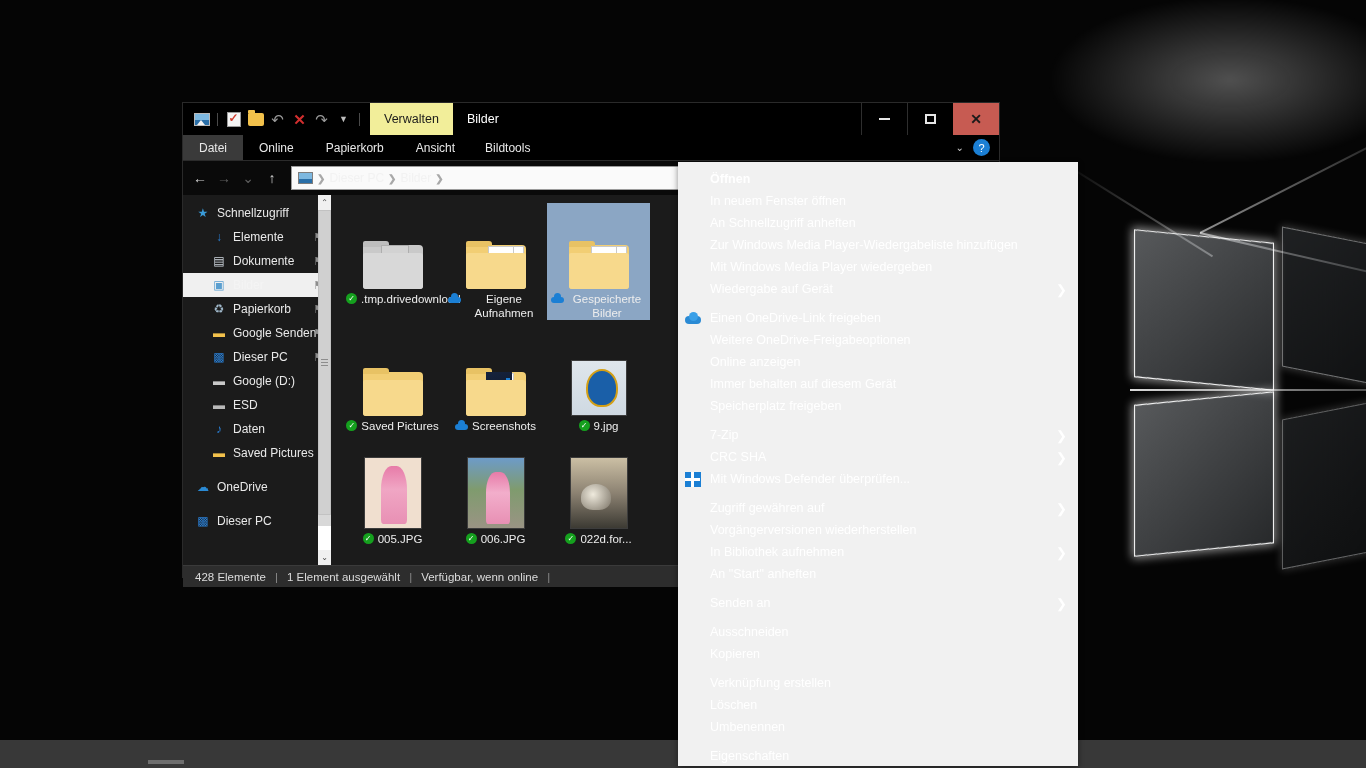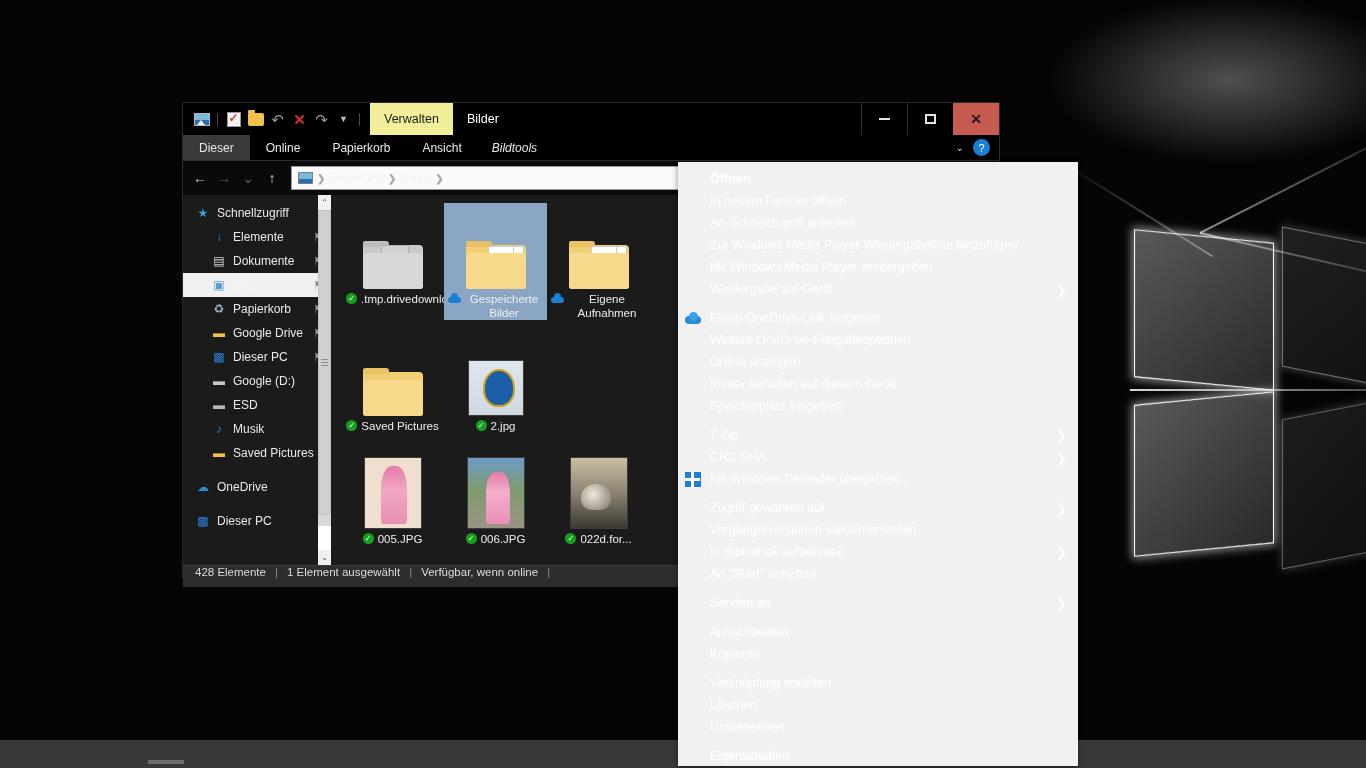--- a/index.html
+++ b/index.html
@@ -102,21 +102,21 @@
           color:#e6e6e6; font-size:12px; border-left:1px solid #2e2e2e; }
   #btn-min .glyph{ display:block;width:11px;height:2px;background:#e6e6e6; }
   #btn-max .glyph{ display:block;width:11px;height:10px;border:2px solid #e6e6e6; }
   #btn-close { background:#c75b52; color:#1a1a1a; font-size:14px; font-weight:bold; border-left:none; }
 
   
   #ribbon { height:26px; background:#000; display:flex; align-items:stretch;
             border-bottom:1px solid #2b2b2b; position:relative; }
   .rtab { display:flex; align-items:center; padding:0 16px; font-size:12px; color:#e8e8e8; }
   #rtab-datei { background:#3a3a3a; }
-  #rtab-bildtools { padding:0 14px;font-style:italic; }
+  #rtab-bildtools { padding:0 14px; }
   #ribbon-right { margin-left:auto; display:flex; align-items:center; gap:9px; padding-right:9px; }
   #ribbon-expand { color:#cfcfcf; font-size:10px; }
   #help-btn { width:17px;height:17px;border-radius:50%;background:#1b7fd4;color:#fff;
               font-size:11px;display:flex;align-items:center;justify-content:center; }
 
   
   #addrbar { height:34px; background:#0a0a0a; display:flex; align-items:center;
              padding:0 6px; gap:2px; }
   .navbtn { width:22px;height:22px;display:flex;align-items:center;justify-content:center;
             font-size:14px;color:#d2d2d2; }
@@ -212,21 +212,21 @@
   #ph-022::after{content:"";position:absolute;left:10px;top:26px;width:30px;height:26px;
       background:radial-gradient(circle at 40% 40%, #efeadd, #7a7366);border-radius:50% 50% 40% 40%;}
   #ph-fcp { width:56px;height:56px;background:linear-gradient(#dfe6ec,#cfd9e2);position:relative; }
   #ph-fcp::after{content:"";position:absolute;left:14px;top:8px;width:28px;height:34px;
       background:#1a5fa8;border-radius:50% 50% 45% 45%;border:2px solid #d4a017;}
 
   
   #c-scroll { position:absolute; right:0; top:0; width:14px; height:370px; background:#e9e9e9; }
 
   
-  #statusbar { height:22px; background:#2d2d2d; display:flex; align-items:flex-start;
+  #statusbar { height:22px; background:#2d2d2d; display:flex; align-items:center;
                padding-left:12px; gap:0; font-size:11.5px; color:#dcdcdc;
                border-top:1px solid #3a3a3a; }
   .st-sep { color:#8a8a8a; padding:0 9px; }
 
   
   #ctxmenu {
     position:absolute; left:678px; top:162px; width:400px; height:604px;
     background:#f1f1f1; padding:6px 0;
     box-shadow:0 2px 6px rgba(0,0,0,0.45);
   }
@@ -294,21 +294,21 @@
           <span class="glyph"></span>
         </div>
       <div class="wbtn" id="btn-max">
           <span class="glyph"></span>
         </div>
       <div class="wbtn" id="btn-close">✕</div>
     </div>
   </div>
 
   <div id="ribbon">
-    <div class="rtab" id="rtab-datei">Dieser</div>
+    <div class="rtab" id="rtab-datei">Datei</div>
     <div class="rtab">Online</div>
     <div class="rtab">Papierkorb</div>
     <div class="rtab">Ansicht</div>
     <div class="rtab" id="rtab-bildtools">Bildtools</div>
     <div id="ribbon-right">
       <span id="ribbon-expand">⌄</span>
       <span id="help-btn">?</span>
     </div>
   </div>
 
@@ -349,39 +349,39 @@
         <span class="lbl">Bilder</span>
         <span class="pin">⚑</span>
       </div>
       <div class="nav-item depth1">
         <span class="ni-ico" style="color:#9fb7c9">♻</span>
         <span class="lbl">Papierkorb</span>
         <span class="pin">⚑</span>
       </div>
       <div class="nav-item depth1">
         <span class="ni-ico" style="color:#f2c14b">▬</span>
-        <span class="lbl">Google Drive</span>
+        <span class="lbl">Google Senden</span>
         <span class="pin">⚑</span>
       </div>
       <div class="nav-item depth1">
         <span class="ni-ico" style="color:#2a7fd4">▩</span>
         <span class="lbl">Dieser PC</span>
         <span class="pin">⚑</span>
       </div>
       <div class="nav-item depth1">
         <span class="ni-ico" style="color:#c9c9c9">▬</span>
         <span class="lbl">Google (D:)</span>
       </div>
       <div class="nav-item depth1">
         <span class="ni-ico" style="color:#b9b9b9">▬</span>
         <span class="lbl">ESD</span>
       </div>
       <div class="nav-item depth1">
         <span class="ni-ico" style="color:#2a7fd4">♪</span>
-        <span class="lbl">Musik</span>
+        <span class="lbl">Daten</span>
       </div>
       <div class="nav-item depth1">
         <span class="ni-ico" style="color:#f2c14b">▬</span>
         <span class="lbl">Saved Pictures</span>
       </div>
       <div class="spacer"></div>
       <div class="nav-item depth0">
         <span class="ni-ico" style="color:#2a8ad4">☁</span>
         <span class="lbl">OneDrive</span>
       </div>
@@ -414,53 +414,53 @@
                 <div class="gsheet"></div>
                 <div class="front"></div>
             </div>
           </div>
           <div class="tlabel">
             <span class="badge b-check">✓</span>
             <span class="txt">.tmp.drivedownload</span>
           </div>
         </div>
 
-        <div class="tile selected">
+        <div class="tile">
           <div class="thumb">
             <div class="fold">
               <div class="back"></div>
                 <div class="tab"></div>
               <div class="sheet s2"></div>
                 <div class="sheet s1">
                   <div class="pic"></div>
                 </div>
               <div class="front"></div>
             </div>
           </div>
           <div class="tlabel">
             <span class="badge b-cloud"></span>
-            <span class="txt">Gespeicherte Bilder</span>
-          </div>
-        </div>
-
-        <div class="tile">
+            <span class="txt">Eigene Aufnahmen</span>
+          </div>
+        </div>
+
+        <div class="tile selected">
           <div class="thumb">
             <div class="fold">
               <div class="back"></div>
                 <div class="tab"></div>
               <div class="sheet s2"></div>
                 <div class="sheet s1">
                   <div class="pic"></div>
                 </div>
               <div class="front"></div>
             </div>
           </div>
           <div class="tlabel">
             <span class="badge b-cloud"></span>
-            <span class="txt">Eigene Aufnahmen</span>
+            <span class="txt">Gespeicherte Bilder</span>
           </div>
         </div>
 
         <div class="tile">
           <div class="thumb"></div>
           <div class="tlabel">
             <span class="badge b-cloud"></span>
           </div>
         </div>
       </div>
@@ -473,28 +473,46 @@
                 <div class="tab"></div>
                 <div class="front"></div>
             </div>
           </div>
           <div class="tlabel">
             <span class="badge b-check">✓</span>
             <span class="txt">Saved Pictures</span>
           </div>
         </div>
 
+        <div class="tile">
+          <div class="thumb">
+            <div class="fold">
+              <div class="back"></div>
+                <div class="tab"></div>
+              <div class="sheet s1"></div>
+              <div class="dark">
+                  <div class="bar"></div>
+                  <div class="blue"></div>
+                </div>
+              <div class="front"></div>
+            </div>
+          </div>
+          <div class="tlabel">
+            <span class="badge b-cloud"></span>
+            <span class="txt">Screenshots</span>
+          </div>
+        </div>
 
         <div class="tile">
           <div class="thumb">
             <div class="photo" id="ph-fcp"></div>
           </div>
           <div class="tlabel">
             <span class="badge b-check">✓</span>
-            <span class="txt">2.jpg</span>
+            <span class="txt">9.jpg</span>
           </div>
         </div>
       </div>
 
       <div class="grid-row" style="margin-top:10px">
         <div class="tile">
           <div class="thumb">
             <div class="photo" id="ph-005"></div>
           </div>
           <div class="tlabel">

